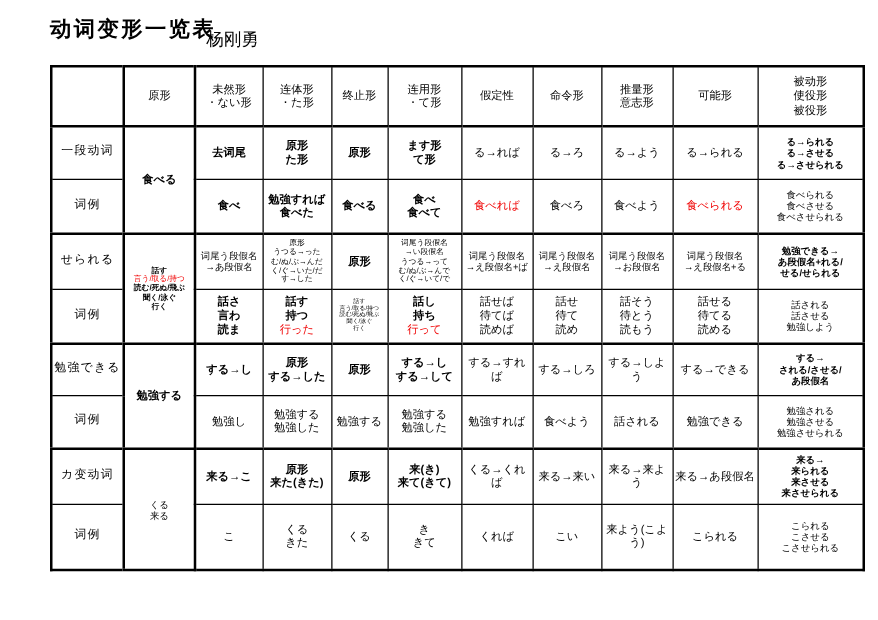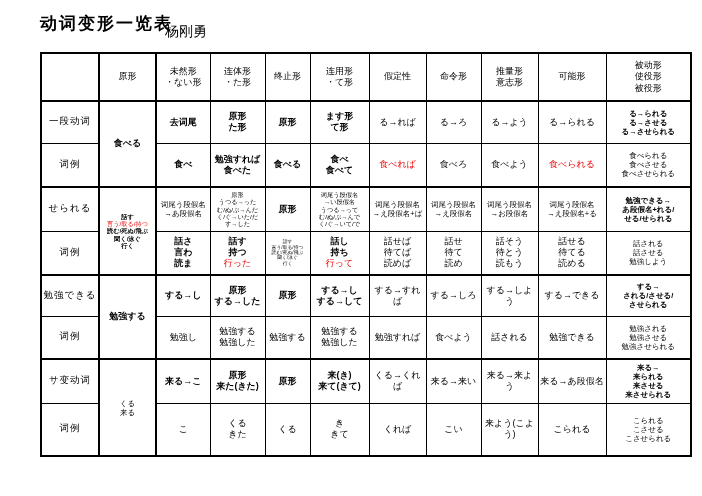--- a/index.html
+++ b/index.html
@@ -168,40 +168,40 @@
 する→した</td>
           <td class="bold">原形</td>
           <td class="bold">する→し
 する→して</td>
           <td class="">する→すれば</td>
           <td class="">する→しろ</td>
           <td class="">する→しよう</td>
           <td class="">する→できる</td>
           <td class="bold s">する→
 される/させる/
-させられる</td>
+あ段假名</td>
         </tr>
         <tr class="group-end" style="height: 43px;">
           <td class="label">词例</td>
           <td class="">勉強し</td>
           <td class="">勉強する
 勉強した</td>
           <td class="">勉強する</td>
           <td class="">勉強する
 勉強した</td>
           <td class="">勉強すれば</td>
           <td class="">食べよう</td>
           <td class="">話される</td>
           <td class="">勉強できる</td>
           <td class="s">勉強される
 勉強させる
 勉強させられる</td>
         </tr>
         <tr style="height: 44px;">
-          <td class="label">サ变动词</td>
+          <td class="label">カ变动词</td>
           <td rowspan="2" class="s">くる
 来る</td>
           <td class="bold">来る→こ</td>
           <td class="bold">原形
 来た(きた)</td>
           <td class="bold">原形</td>
           <td class="bold">来(き)
 来て(きて)</td>
           <td class="">くる→くれば</td>
           <td class="">来る→来い</td>

